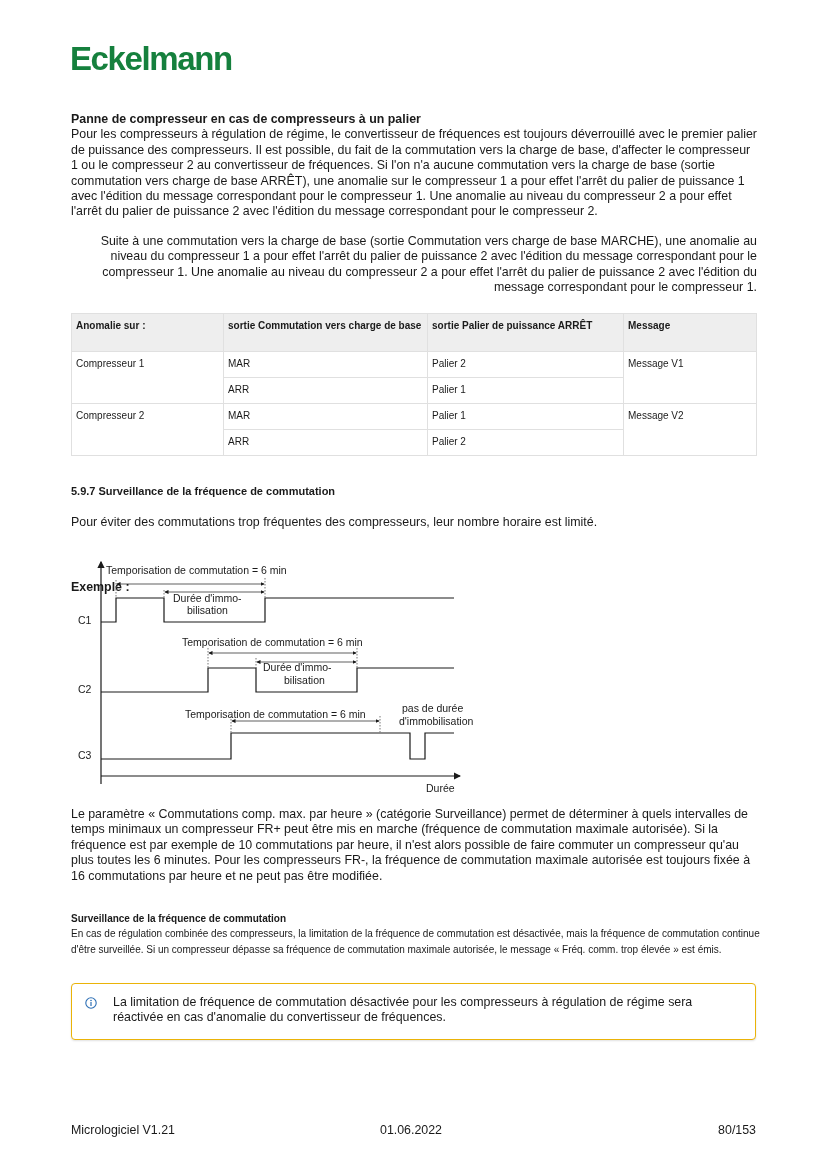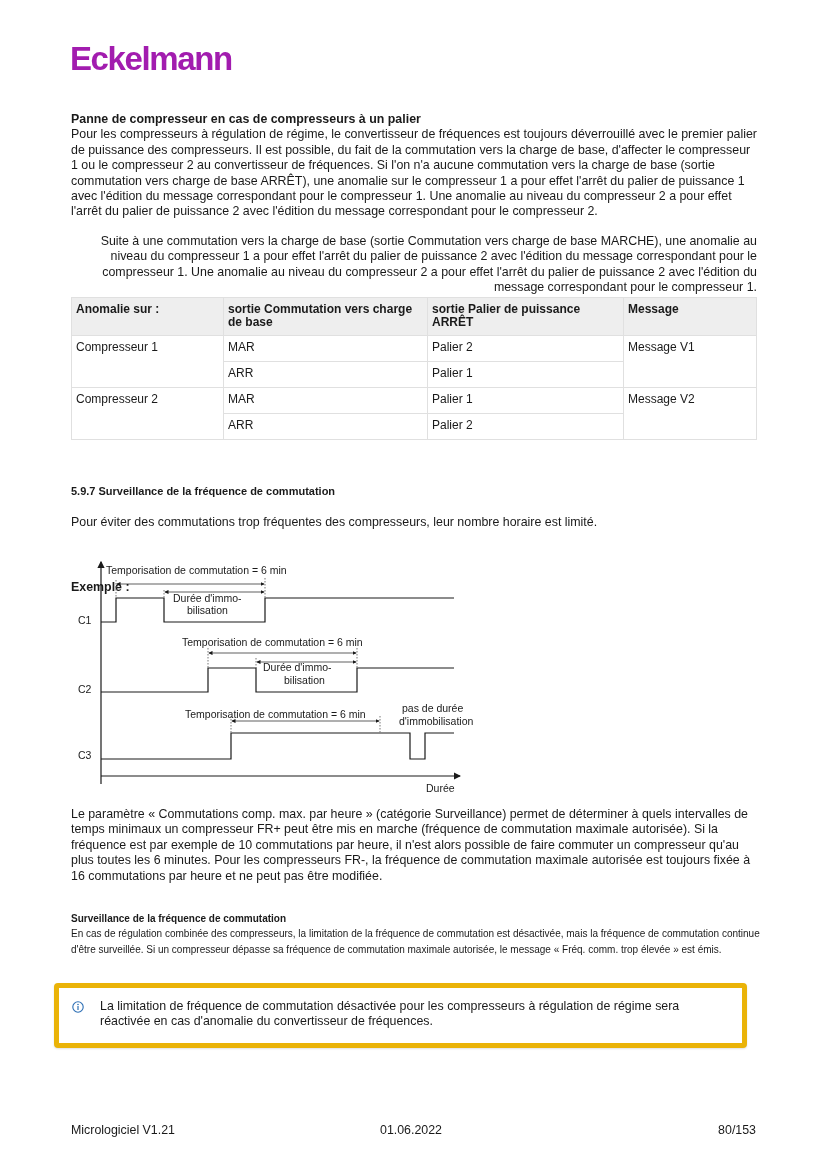--- a/index.html
+++ b/index.html
@@ -1,32 +1,32 @@
 <!DOCTYPE html>
 <html><head>
 <meta charset="utf-8">
 <style>
   html, body { margin:0; padding:0; background:#ffffff; }
   body { width:827px; height:1169px; position:relative; font-family:"Liberation Sans", sans-serif; color:#1a1a1a; overflow:hidden; }
-  .logo { position:absolute; left:70px; top:40px; font-family:"Liberation Sans", sans-serif; font-weight:bold; font-size:33px; color:#a21caf; letter-spacing:-1.4px; }
+  .logo { position:absolute; left:70px; top:40px; font-family:"Liberation Sans", sans-serif; font-weight:bold; font-size:33px; color:#15803d; letter-spacing:-1.4px; }
   .content { position:absolute; left:71px; top:112px; width:686px; font-size:12.4px; line-height:15.4px; }
   .h-bold { font-weight:bold; margin:0; }
   p { margin:0; }
   .mt6 { margin-top:14px;text-align:right; }
-  table.tbl { border-collapse:collapse; width:686px; margin-top:2px; font-size:12px; line-height:13px;padding-left:24px; }
+  table.tbl { border-collapse:collapse; width:686px; margin-top:18px; font-size:10px; line-height:13px;padding-left:24px; }
   table.tbl th, table.tbl td { border:1px solid #e0e0e0; padding:5px 4px 6px 4px; text-align:left; vertical-align:top; }
   table.tbl th { background:#eeeeee; font-weight:bold; height:26px; }
   table.tbl td { height:14px; }
   .section-title { position:absolute; left:71px; top:485px; font-size:11px; font-weight:bold; }
   .intro { position:absolute; left:71px; top:515px; font-size:12.4px; }
   .example { position:absolute; left:71px; top:556px; font-size:12.4px; font-weight:bold;margin-top:24px; }
   .diagram { position:absolute; left:70px; top:558px; }
   .sub1 { position:absolute; left:71px; top:807px; width:690px; font-size:12.4px; line-height:15.4px; }
   .sub2 { position:absolute; left:71px; top:911px; width:690px; font-size:10px; line-height:15.4px; }
-  .infobox { position:absolute; left:54px; top:983px; width:683px; height:55px; border:5px solid #eab308; border-radius:4px; box-shadow:0 1px 2px rgba(0,0,0,0.12); background:#fff; }
+  .infobox { position:absolute; left:71px; top:983px; width:683px; height:55px; border:1px solid #eab308; border-radius:4px; box-shadow:0 1px 2px rgba(0,0,0,0.12); background:#fff; }
   .info-icon { position:absolute; left:13px; top:13px; width:12px; height:12px; }
   .info-text { position:absolute; left:41px; top:11px; width:630px; font-size:12.4px; line-height:15.4px; }
   .footer { position:absolute; top:1123px; font-size:12.4px; }
   .f-left { left:71px; } .f-center { left:380px; } .f-right { right:71px; }
 </style>
 </head>
 <body>
 
 <div class="logo">Eckelmann</div>
 

